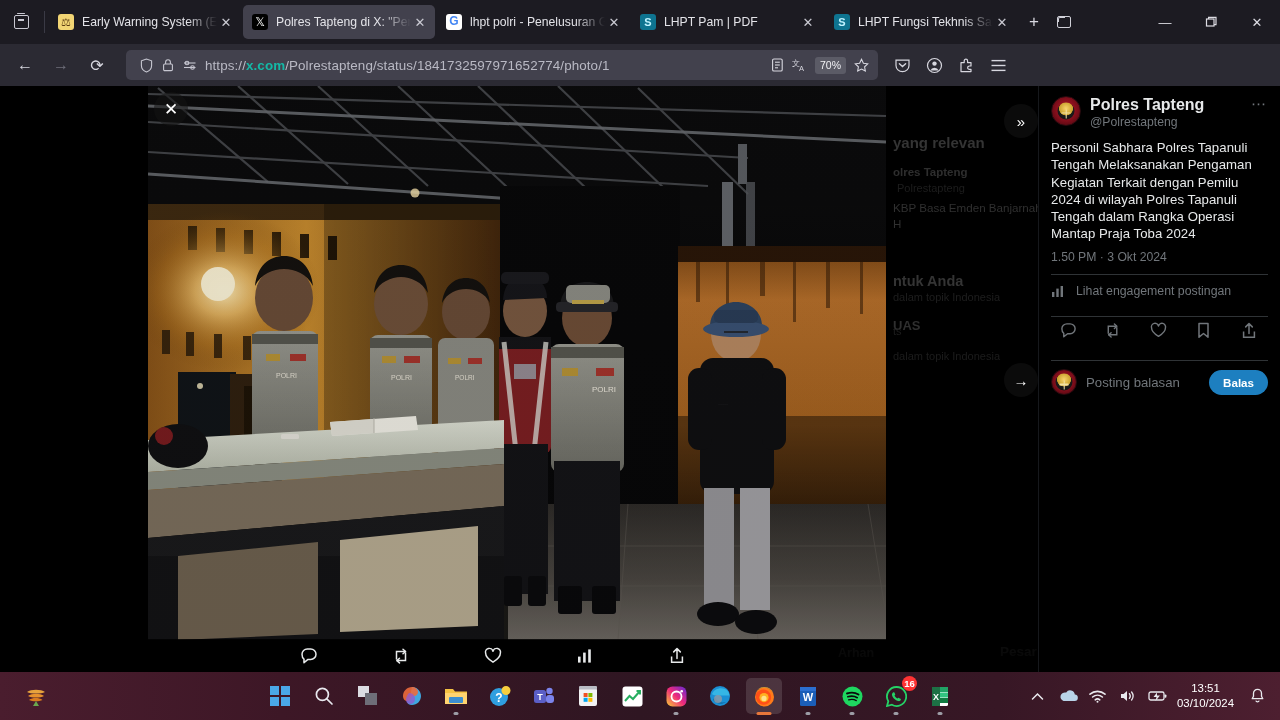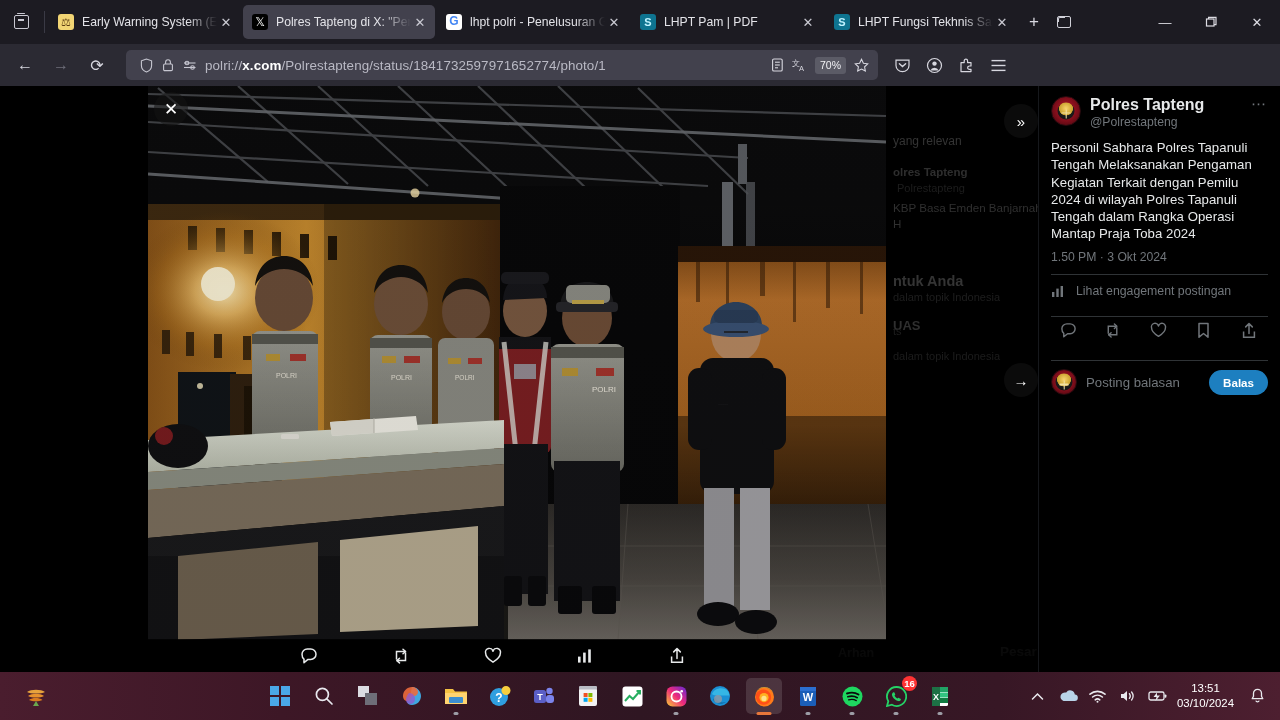--- a/index.html
+++ b/index.html
@@ -62,21 +62,21 @@
   .navbar { position:absolute; left:0; top:44px; width:1280px; height:42px; background:#2b2a33; display:flex; align-items:center; padding:0 8px; }
   .navbtn { width:34px; height:30px; display:flex; align-items:center; justify-content:center; color:#d7d7df; font-size:16px; margin-right:2px; }
   .navbtn.dim { color:#6f6f7b; }
 
   .urlbar {
     flex:1; height:30px; background:#42414d; border-radius:5px; display:flex; align-items:center;
     margin:0 8px 0 10px; padding:0 6px 0 9px; max-width:752px;
   }
   .ubicon { width:22px; height:22px; display:flex; align-items:center; justify-content:center; color:#c7c7d1; flex:0 0 22px; }
   .urltext { flex:1; font-size:13.4px; color:#b9b9c4; white-space:nowrap; overflow:hidden; padding-left:4px; letter-spacing:.1px;}
-  .urltext b { color:#ffffff; font-weight:600; }
+  .urltext b { color:#14b8a6; font-weight:600; }
   .zoomchip { background:#5b5b66; color:#f0f0f4; font-size:10.5px; border-radius:3px; padding:2.5px 5px; margin:0 4px; }
   .toolicons { display:flex; align-items:center; }
   .tbtn { width:32px; height:30px; display:flex; align-items:center; justify-content:center; color:#d7d7df; font-size:15px; }
 
   
   #page { position:absolute; left:0; top:86px; width:1280px; height:586px; background:#000; overflow:hidden; }
 
   
   .ghost { position:absolute; color:#2a2a2a; font-family:"Liberation Sans",sans-serif; white-space:nowrap; user-select:none; }
 
@@ -222,21 +222,21 @@
       </span>
       <span class="ubicon">
         <svg width="14" height="12" viewBox="0 0 14 12">
             <line x1="1" y1="4" x2="12.5" y2="4" stroke="#c7c7d1" stroke-width="1.1"></line>
             <line x1="1" y1="8.5" x2="12.5" y2="8.5" stroke="#c7c7d1" stroke-width="1.1"></line>
             <circle cx="4" cy="4" r="1.8" fill="none" stroke="#c7c7d1" stroke-width="1.1"></circle>
             <circle cx="9.5" cy="8.5" r="1.8" fill="none" stroke="#c7c7d1" stroke-width="1.1"></circle>
           </svg>
       </span>
       <span class="urltext">
-        <span>polri://</span><b>x.com</b><span>/Polrestapteng/status/1841732597971652774/photo/1</span>
+        <span>https://</span><b>x.com</b><span>/Polrestapteng/status/1841732597971652774/photo/1</span>
       </span>
       <span class="ubicon">
         <svg width="13" height="14" viewBox="0 0 13 14">
             <rect x="1.6" y="1" width="9.6" height="12" rx="1.3" fill="none" stroke="#d7d7df" stroke-width="1.1"></rect>
             <line x1="4" y1="4.2" x2="8.8" y2="4.2" stroke="#d7d7df" stroke-width="1.1"></line>
             <line x1="4" y1="7" x2="8.8" y2="7" stroke="#d7d7df" stroke-width="1.1"></line>
             <line x1="4" y1="9.8" x2="7" y2="9.8" stroke="#d7d7df" stroke-width="1.1"></line>
           </svg>
       </span>
       <span class="ubicon">
@@ -277,21 +277,21 @@
             <line x1="1.5" y1="1.6" x2="15.5" y2="1.6" stroke="#d7d7df" stroke-width="1.4"></line>
             <line x1="1.5" y1="6.5" x2="15.5" y2="6.5" stroke="#d7d7df" stroke-width="1.4"></line>
             <line x1="1.5" y1="11.4" x2="15.5" y2="11.4" stroke="#d7d7df" stroke-width="1.4"></line>
           </svg>
       </div>
     </div>
   </div>
 
   <div id="page">
 
-    <div class="ghost" style="left:893px; top:48px; font-size:12px; font-weight:normal; color:#343434;">yang relevan</div>
+    <div class="ghost" style="left:893px; top:48px; font-size:15px; font-weight:bold; color:#343434;">yang relevan</div>
     <div class="ghost" style="left:893px; top:80px; font-size:11.5px; font-weight:bold; color:#2e2e2e;">olres Tapteng</div>
     <div class="ghost" style="left:897px; top:96px; font-size:11px; color:#1d1d1d;">Polrestapteng</div>
     <div class="ghost" style="left:893px; top:115px; font-size:11.6px; color:#303030;">KBP Basa Emden Banjarnahor, S</div>
     <div class="ghost" style="left:893px; top:131px; font-size:11.6px; color:#303030;">H</div>
     <div class="ghost" style="left:893px; top:187px; font-size:14.5px; font-weight:bold; color:#343434;">ntuk Anda</div>
     <div class="ghost" style="left:893px; top:205px; font-size:11px; color:#1e1e1e;">dalam topik Indonesia</div>
     <div class="ghost" style="left:893px; top:232px; font-size:13px; font-weight:bold; color:#2f2f2f;">UAS</div>
     <div class="ghost" style="left:893px; top:239px; font-size:11px; color:#1e1e1e;">ts</div>
     <div class="ghost" style="left:893px; top:264px; font-size:11px; color:#1c1c1c;">dalam topik Indonesia</div>
     <div class="ghost" style="left:838px; top:560px; font-size:12.5px; font-weight:bold; color:#434343;">Arhan</div>

